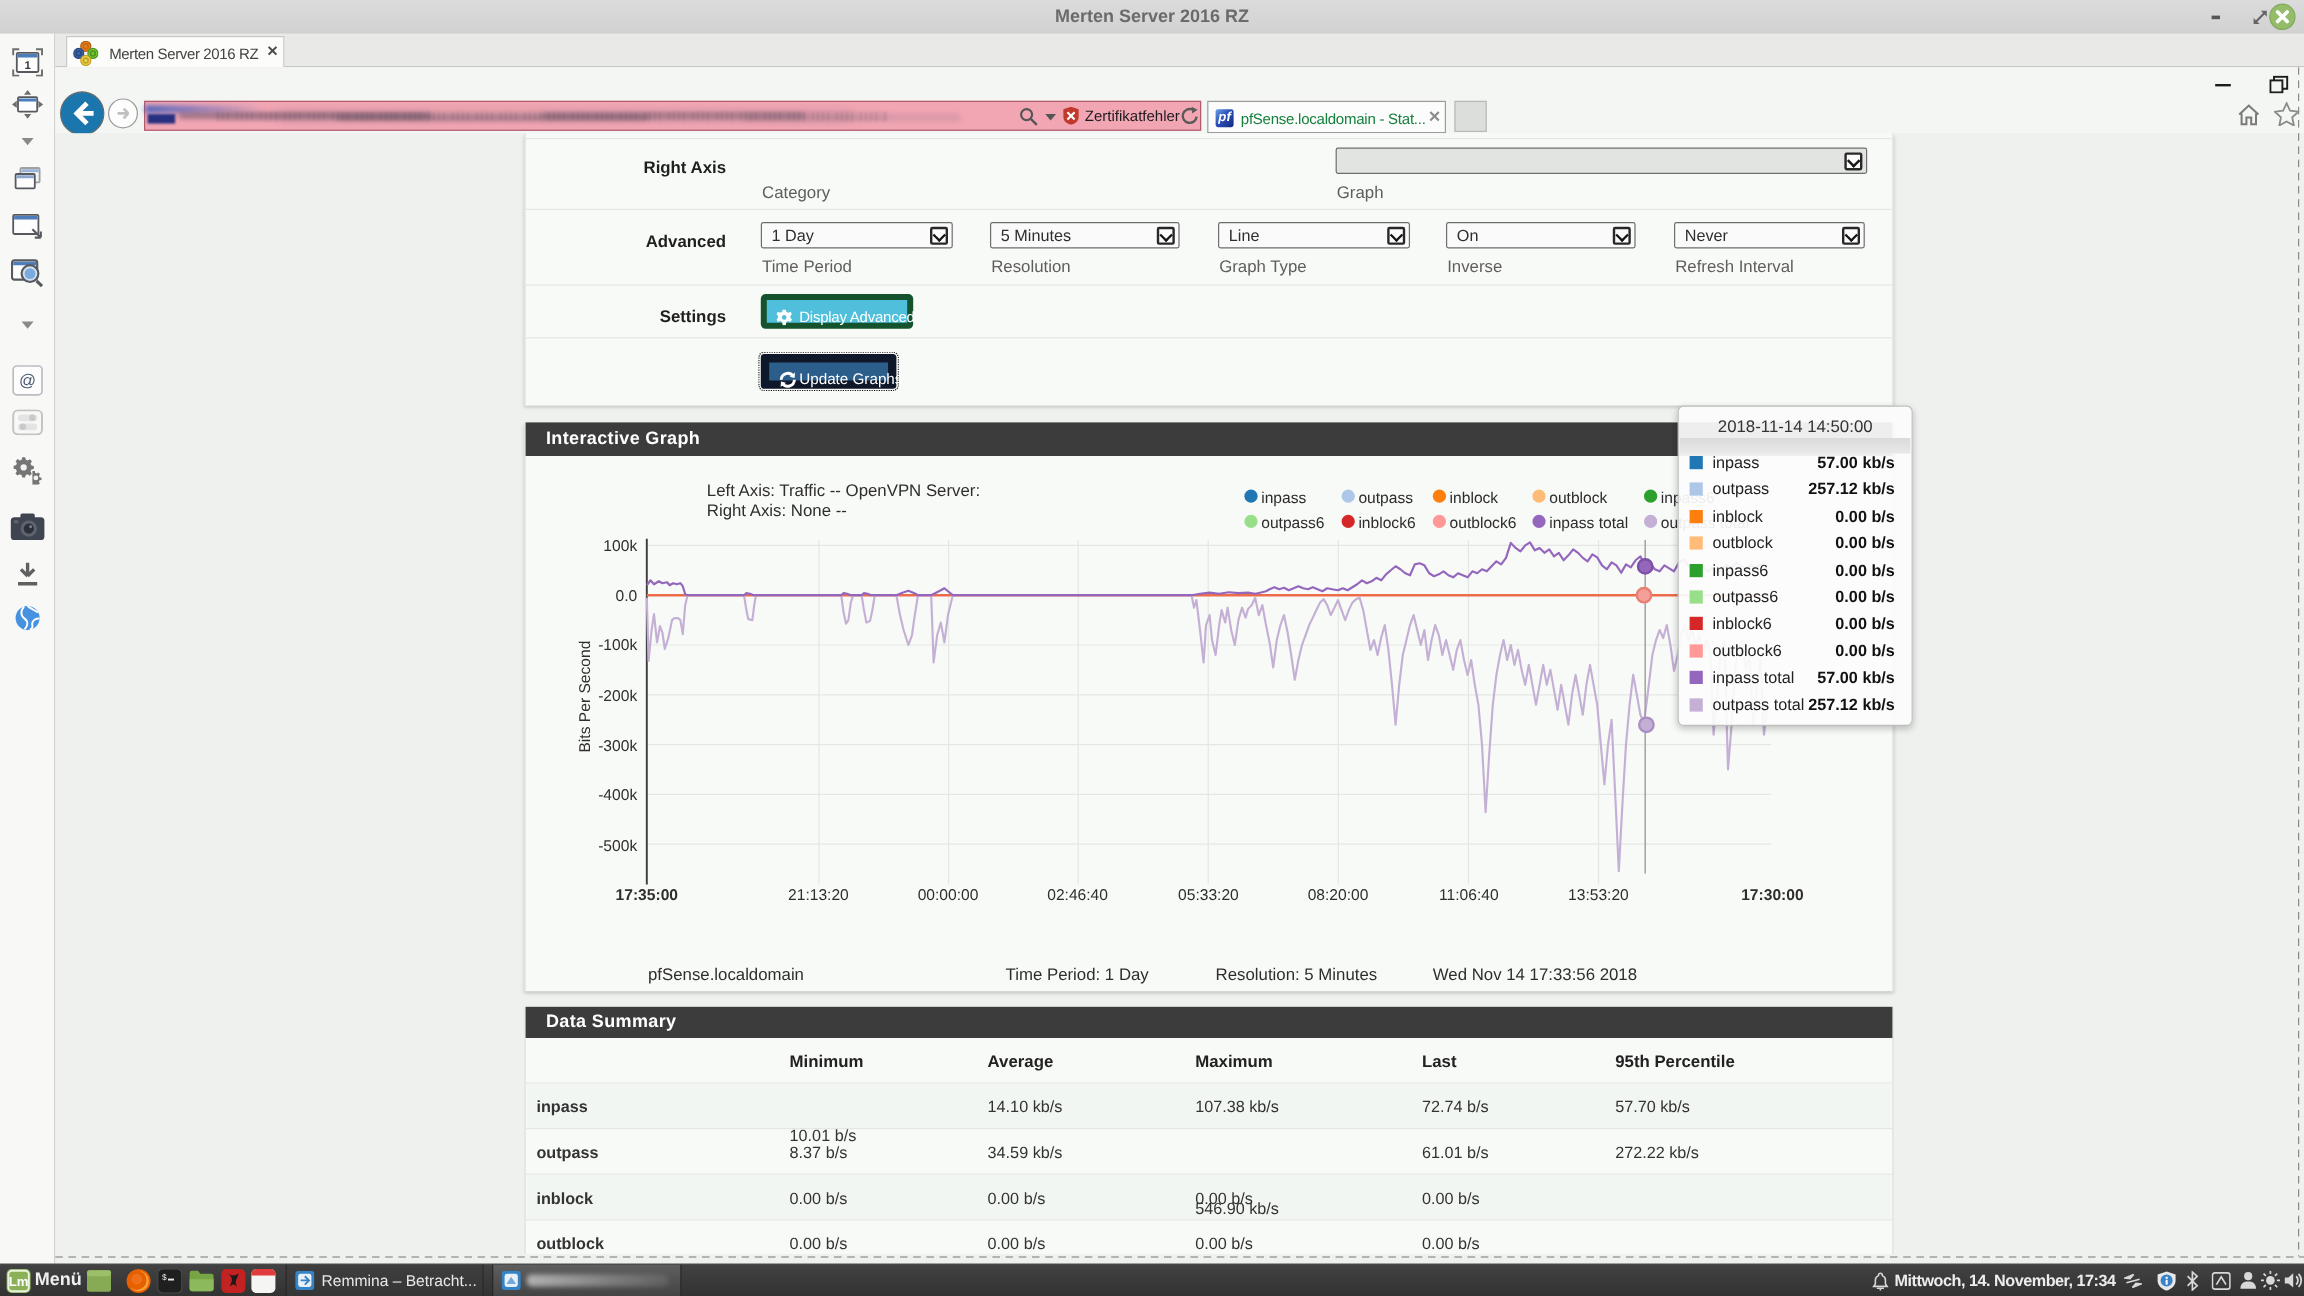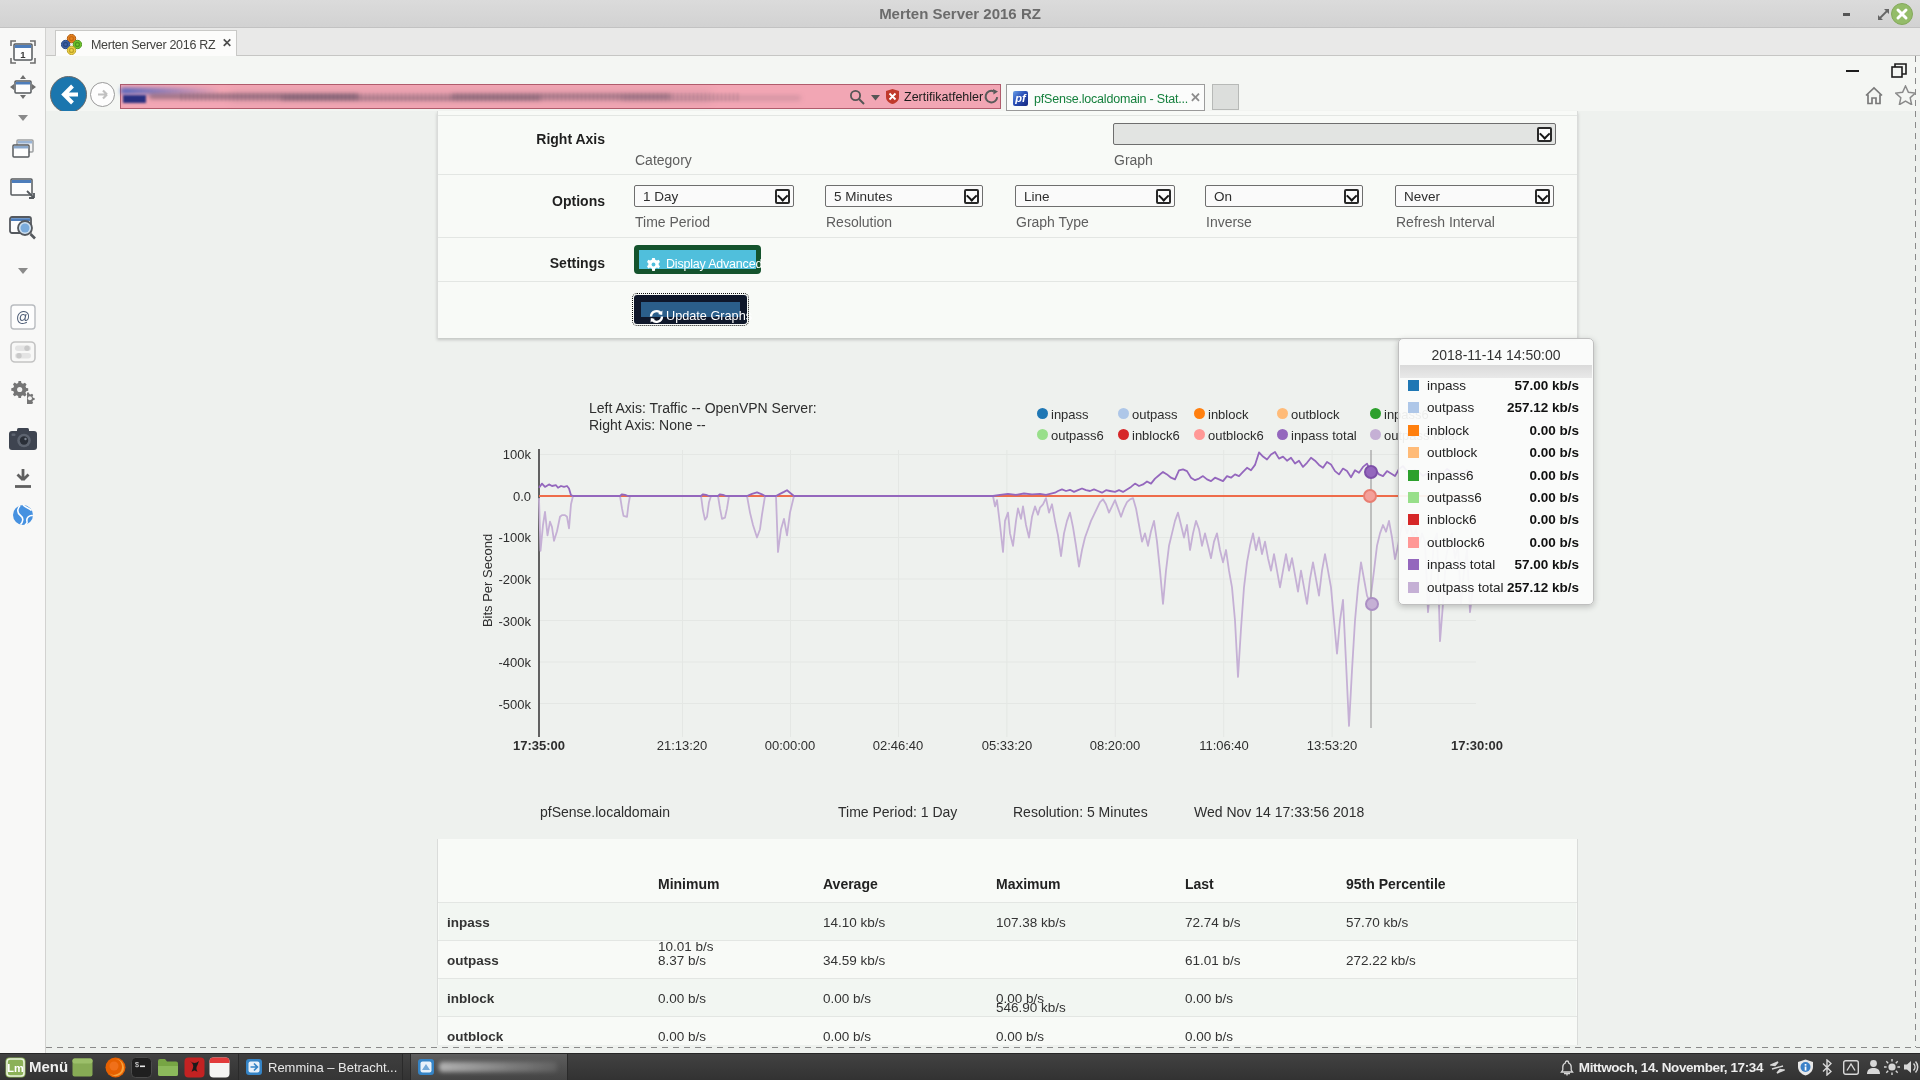--- a/index.html
+++ b/index.html
@@ -261,21 +261,21 @@
     <div class="hr" style="top:126px"></div>
     <div class="hr" style="top:170px"></div>
   </div>
   <div class="flabel" style="left:391px;top:20px;width:168px;">Right Axis</div>
   <div class="sel dis" style="left:1067px;top:12px;width:443px;">
       <span class="arr"></span>
     </div>
   <div class="sublabel" style="left:589px;top:41px;">Category</div>
   <div class="sublabel" style="left:1068px;top:41px;">Graph</div>
 
-  <div class="flabel" style="left:391px;top:82px;width:168px;">Options</div>
+  <div class="flabel" style="left:391px;top:82px;width:168px;">Advanced</div>
   <div class="sel" style="left:588px;top:74px;width:160px;"><span>1 Day</span><span class="arr"></span></div>
   <div class="sel" style="left:779px;top:74px;width:158px;"><span>5 Minutes</span><span class="arr"></span></div>
   <div class="sel" style="left:969px;top:74px;width:160px;"><span>Line</span><span class="arr"></span></div>
   <div class="sel" style="left:1159px;top:74px;width:158px;"><span>On</span><span class="arr"></span></div>
   <div class="sel" style="left:1349px;top:74px;width:159px;"><span>Never</span><span class="arr"></span></div>
   <div class="sublabel" style="left:589px;top:103px;">Time Period</div>
   <div class="sublabel" style="left:780px;top:103px;">Resolution</div>
   <div class="sublabel" style="left:970px;top:103px;">Graph Type</div>
   <div class="sublabel" style="left:1160px;top:103px;">Inverse</div>
   <div class="sublabel" style="left:1350px;top:103px;">Refresh Interval</div>
@@ -285,20 +285,23 @@
         <path d="M6 0 L9 0 L9.5 2 L11.5 3 L13.5 2 L15 4.5 L13.5 6 L13.5 8 L15 9.5 L13.5 12 L11.5 11 L9.5 12 L9 15 L6 15 L5.5 12 L3.5 11 L1.5 12 L0 9.5 L1.5 8 L1.5 6 L0 4.5 L1.5 2 L3.5 3 L5.5 2 Z" fill="#fff"></path>
         <circle cx="7.5" cy="7.5" r="2.2" fill="#50bfdc"></circle>
       </svg>Display Advanced</div>
   <div id="btn-upd"><svg style="position:absolute;left:8px;top:7px" width="15" height="15" viewBox="0 0 15 15">
         <path d="M2 7.5 A5.5 5.5 0 0 1 12.2 4.8" fill="none" stroke="#fff" stroke-width="2.4"></path>
         <path d="M13.5 1.5 L13.2 6 L9 5 Z" fill="#fff"></path>
         <path d="M13 7.5 A5.5 5.5 0 0 1 2.8 10.2" fill="none" stroke="#fff" stroke-width="2.4"></path>
         <path d="M1.5 13.5 L1.8 9 L6 10 Z" fill="#fff"></path>
       </svg>Update Graphs</div>
 
+  <div class="panel" style="top:241px; height:474px;">
+    <div class="phead">Interactive Graph</div>
+  </div>
   <div class="ctxt" style="left:543px;top:289px;">Left Axis: Traffic -- OpenVPN Server:</div>
   <div class="ctxt" style="left:543px;top:306px;">Right Axis: None --</div>
 
   <div class="legdot" style="left:991px;top:297px;background:#1f77b4"></div>
     <div class="legtxt" style="left:1005px;top:296px;">inpass</div>
   <div class="legdot" style="left:1072px;top:297px;background:#aec7e8"></div>
     <div class="legtxt" style="left:1086px;top:296px;">outpass</div>
   <div class="legdot" style="left:1148px;top:297px;background:#ff7f0e"></div>
     <div class="legtxt" style="left:1162px;top:296px;">inblock</div>
   <div class="legdot" style="left:1231px;top:297px;background:#ffbb78"></div>
@@ -361,20 +364,21 @@
     <line x1="539" y1="496" x2="1473" y2="496" stroke="#ee6c4a" stroke-width="2"></line>
     <polyline points="539,498.1 540.5,550.8 543,525.0 545,511.8 547.5,535.4 550,521.7 552,527.1 554,540.8 557,531.3 560,516.8 562,515.1 565,515.1 567,516.8 569,528.4 571,504.3 573,496.0 620,496.0 622,508.4 623.5,515.9 627,516.8 628.5,504.3 630,496.0 701,496.0 703,510.5 705,519.7 707,516.8 709,502.2 711,496.0 718,496.0 720,508.4 722,518.8 725,517.6 727,508.4 729,496.0 747,496.0 750,512.6 753,525.0 757,537.5 760,529.2 762,514.7 765,496.0 776,496.0 778,552.0 781,529.2 784,518.8 787,535.4 790,512.6 794,496.0 993,496.0 995,506.4 997,500.1 1000,525.0 1003,552.0 1005,520.9 1008,512.6 1010,533.4 1013,545.8 1016,520.9 1018,508.4 1021,518.8 1023,506.4 1026,525.0 1029,537.5 1032,516.8 1035,506.4 1038,514.7 1040,507.6 1043,504.3 1046,498.1 1049,512.6 1052,504.3 1055,520.9 1058,535.4 1061,556.2 1064,533.4 1067,520.9 1070,512.6 1073,527.1 1076,545.8 1079,566.5 1082,550.0 1085,537.5 1088,529.2 1091,520.9 1094,514.7 1097,508.4 1100,502.2 1103,499.3 1106,504.3 1109,512.6 1112,506.4 1115,500.1 1118,508.4 1121,516.8 1124,508.4 1127,502.2 1130,499.3 1133,498.1 1136,508.4 1139,525.0 1142,541.6 1145,533.4 1148,545.8 1151,531.3 1154,520.9 1157,541.6 1160,570.7 1163,603.9 1166,570.7 1169,545.8 1172,533.4 1175,520.9 1178,512.6 1181,525.0 1184,537.5 1187,525.0 1190,550.0 1193,533.4 1196,520.9 1199,529.2 1202,545.8 1205,533.4 1208,545.8 1211,558.2 1214,541.6 1217,533.4 1220,550.0 1223,562.4 1226,550.0 1229,570.7 1232,587.3 1235,620.5 1238,676.9 1241,628.8 1244,587.3 1247,562.4 1250,545.8 1253,533.4 1256,550.0 1259,537.5 1262,554.1 1265,541.6 1268,558.2 1271,570.7 1274,554.1 1277,570.7 1280,587.3 1283,570.7 1286,554.1 1289,570.7 1292,558.2 1295,574.9 1298,591.5 1301,570.7 1304,587.3 1307,603.9 1310,579.0 1313,562.4 1316,579.0 1319,595.6 1322,570.7 1325,554.1 1328,570.7 1331,587.3 1334,620.5 1337,653.7 1340,620.5 1343,599.8 1346,662.0 1349,725.9 1352,670.3 1355,620.5 1358,587.3 1361,562.4 1364,579.0 1367,595.6 1370,602.7 1374,570.7 1377,545.8 1380,533.4 1383,525.0 1386,531.7 1389,520.9 1392,537.5 1395,559.1 1398,545.8 1401,529.2 1404,520.9 1407,533.4 1410,525.0 1413,537.5 1416,529.2 1419,545.8 1422,533.4 1425,541.6 1428,612.2 1431,579.0 1434,541.6 1437,533.4 1440,641.2 1443,603.9 1446,558.2 1449,541.6 1452,533.4 1455,558.2 1458,545.8 1461,603.9 1464,570.7 1467,550.0 1470,612.2 1473,587.3" fill="none" stroke="#c5b0d5" stroke-width="1.8" stroke-linejoin="round"></polyline>
     <polyline points="539,487.7 542,483.6 545,486.9 549,484.4 552,486.0 556,485.2 558,487.7 561,486.0 564,486.9 567,486.0 569,488.5 571,495.2 573,496.0 620,496.0 622,494.3 625,494.8 628,496.0 701,496.0 703,494.3 706,494.8 709,496.0 718,496.0 720,494.3 723,494.8 726,496.0 747,496.0 752,493.9 757,492.3 762,494.3 765,496.0 776,496.0 780,493.9 784,491.9 787,490.2 790,492.7 794,496.0 993,496.0 1000,494.8 1008,493.9 1016,494.8 1024,493.5 1032,494.3 1040,493.9 1046,494.8 1050,493.9 1055,492.7 1058,491.0 1062,489.4 1066,491.0 1070,489.8 1074,491.9 1078,490.2 1082,488.5 1086,490.2 1090,491.0 1094,489.4 1098,491.0 1102,492.7 1106,490.2 1110,491.0 1115,491.9 1119,490.2 1123,491.9 1127,489.4 1131,486.9 1135,483.6 1139,486.0 1143,484.4 1147,481.5 1151,483.6 1155,478.6 1159,475.2 1163,471.9 1167,474.4 1171,477.7 1175,479.4 1179,470.3 1183,469.4 1187,471.1 1191,477.7 1195,480.2 1199,478.6 1203,476.1 1207,479.4 1211,481.1 1215,477.7 1219,479.4 1223,481.1 1227,476.1 1231,477.7 1235,474.4 1239,476.1 1243,471.9 1247,467.8 1251,470.3 1255,464.9 1259,452.4 1263,456.6 1267,459.5 1271,454.5 1275,452.0 1279,458.6 1283,456.6 1287,460.7 1291,457.8 1295,463.6 1299,460.7 1303,466.9 1307,462.8 1311,457.8 1315,460.7 1319,464.9 1323,467.8 1327,462.0 1331,464.5 1335,471.1 1339,474.4 1343,468.6 1347,471.1 1351,477.3 1355,470.3 1359,472.8 1363,466.9 1367,463.6 1371,472.3 1375,469.4 1379,474.4 1383,476.1 1387,471.1 1391,473.6 1395,476.1 1399,469.0 1403,466.1 1407,471.1 1411,473.2 1415,470.3 1419,471.9 1423,476.1 1427,473.2 1431,477.3 1435,474.4 1439,471.1 1443,473.2 1447,469.0 1451,471.9 1455,474.4 1459,471.1 1463,473.2 1467,470.3 1471,471.9 1473,479.4" fill="none" stroke="#9467bd" stroke-width="1.8" stroke-linejoin="round"></polyline>
     <line x1="1371" y1="450" x2="1371" y2="728" stroke="#9e9e9e" stroke-width="1.2"></line>
     <circle cx="1370" cy="496" r="6" fill="#f4a099" stroke="#e87f72" stroke-width="2"></circle>
     <circle cx="1371" cy="472" r="6" fill="#9467bd" stroke="#7d50a8" stroke-width="2"></circle>
     <circle cx="1372" cy="604" r="6" fill="#c5b0d5" stroke="#ab8fc4" stroke-width="2"></circle>
   </svg>
 
   <div class="panel" style="top:728px; height:206px; box-shadow:none;">
+    <div class="phead" style="height:26px;padding-top:4px;">Data Summary</div>
     <div class="hr" style="top:63px"></div>
     <div class="hr" style="top:101px"></div>
     <div class="hr" style="top:139px"></div>
     <div class="hr" style="top:177px"></div>
     <div style="position:absolute;left:1px;top:64px;right:1px;height:37px;background:#f2f6f2;"></div>
     <div style="position:absolute;left:1px;top:140px;right:1px;height:37px;background:#f2f6f2;"></div>
   </div>
   <div class="dhead" style="left:612px;top:765px;">Minimum</div>
   <div class="dhead" style="left:777px;top:765px;">Average</div>
   <div class="dhead" style="left:950px;top:765px;">Maximum</div>

